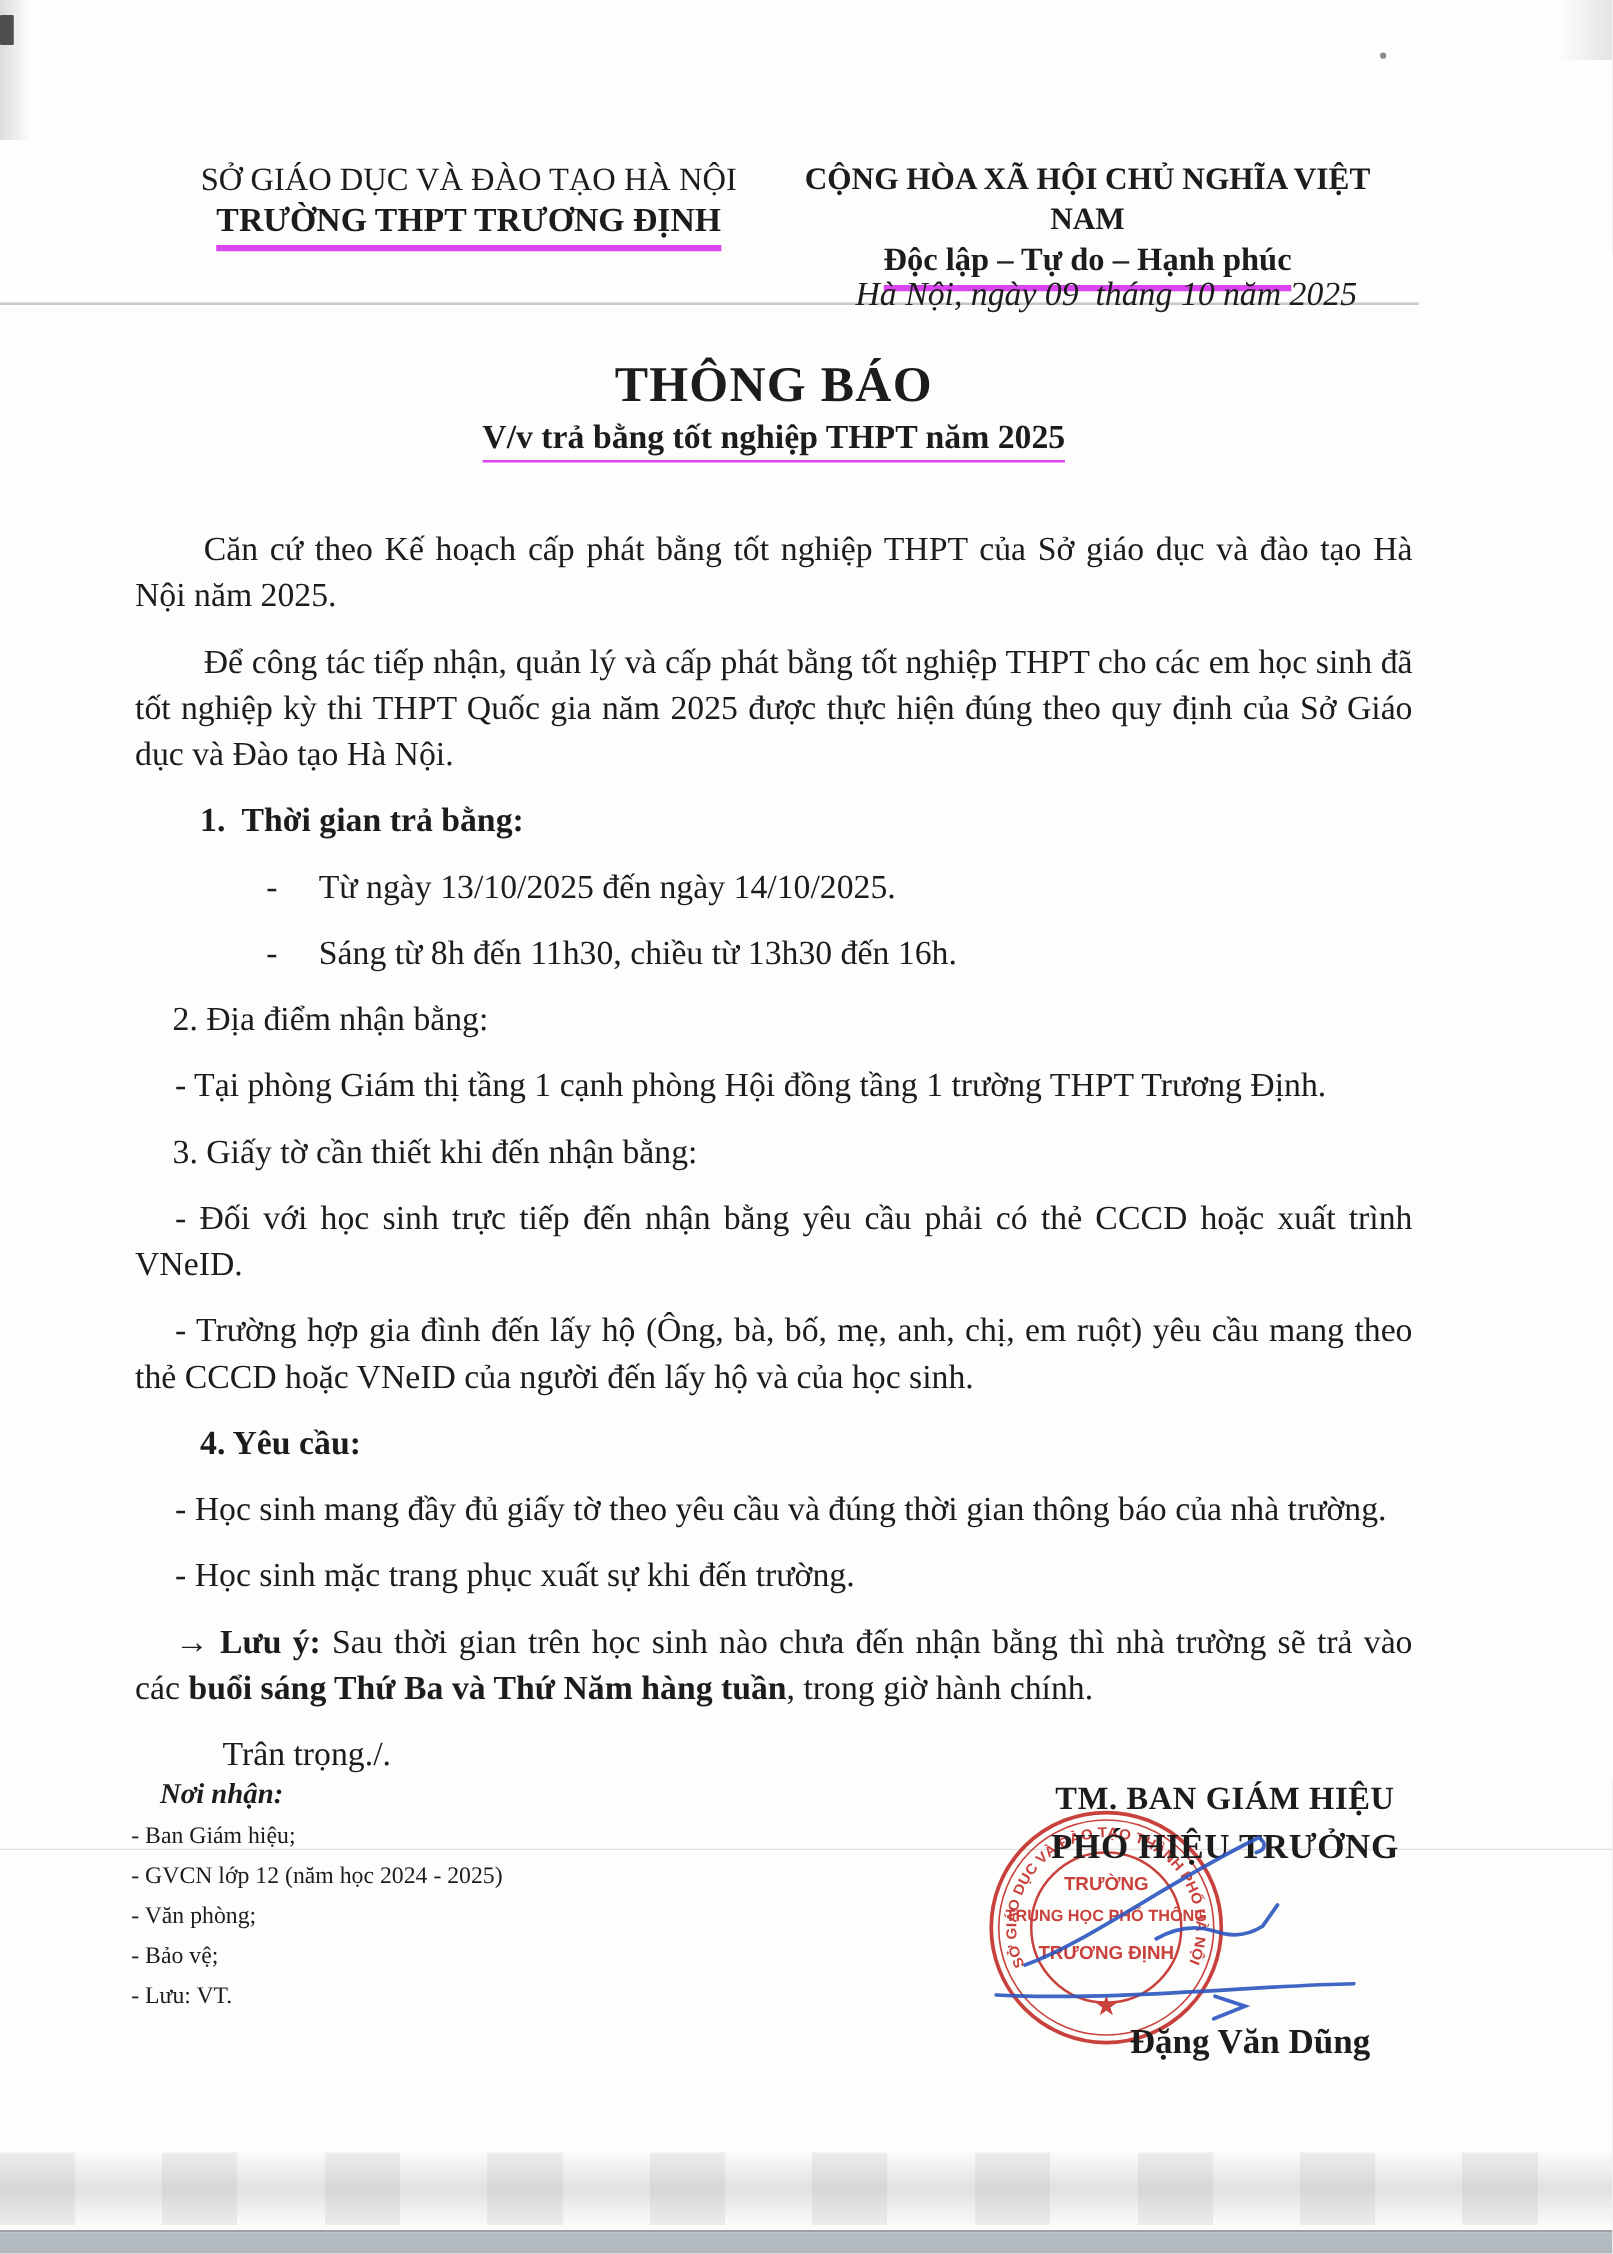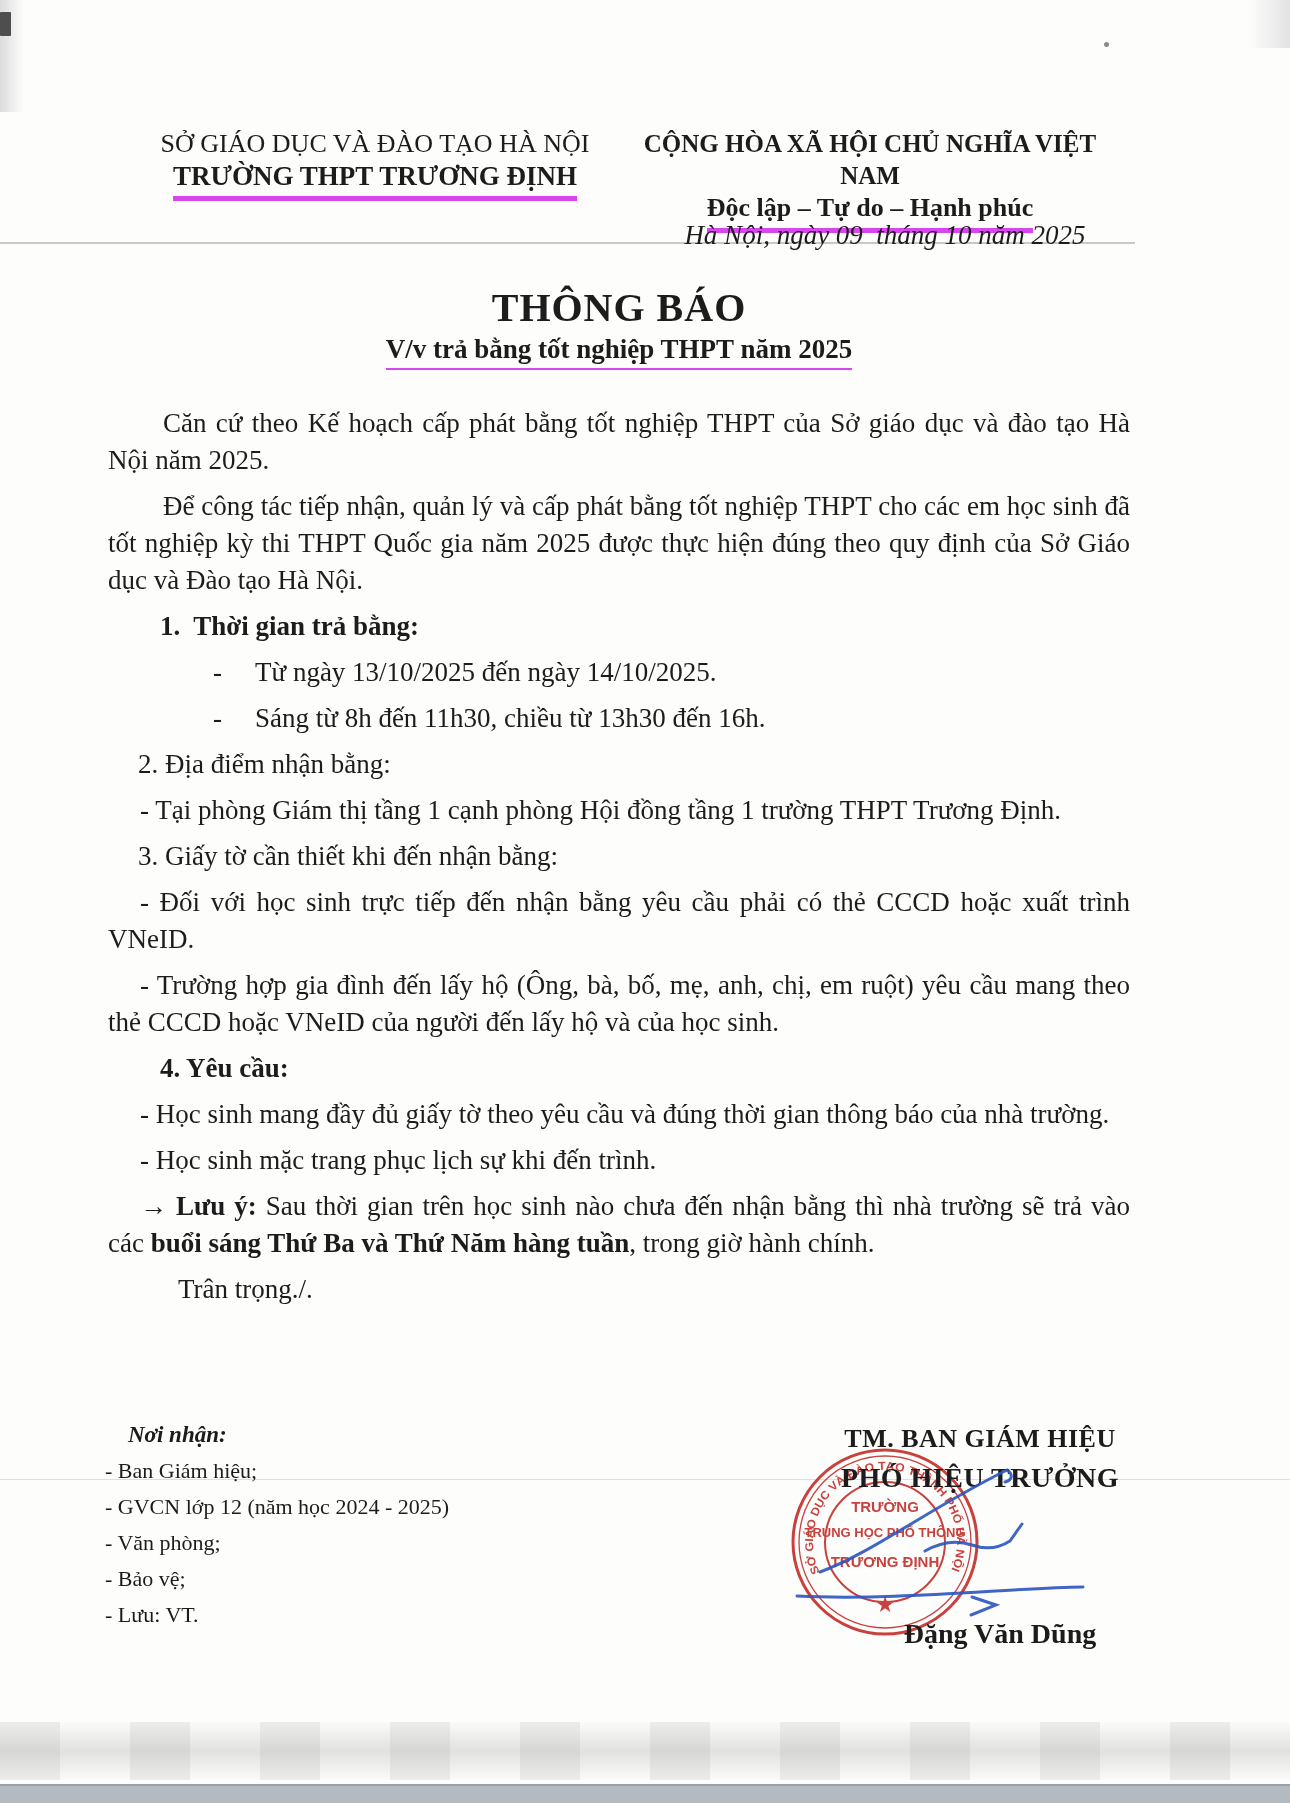--- a/index.html
+++ b/index.html
@@ -34,32 +34,32 @@
   .hdr-left .l2{font-size:27px;font-weight:bold;}
   .hdr-right .l1{font-size:25px;font-weight:bold;}
   .hdr-right .l2{font-size:26px;font-weight:bold;}
   .u{display:inline-block;border-bottom:5px solid #d946ef;padding-bottom:4px;}
   .dateline{top:220px;left:640px;width:490px;text-align:center;font-style:italic;font-size:27px;white-space:pre-wrap;}
   .doc-title{top:284px;left:108px;width:1022px;text-align:center;font-size:40px;font-weight:bold;letter-spacing:1px;}
   .doc-subtitle{top:334px;left:108px;width:1022px;text-align:center;font-size:27px;font-weight:bold;}
   .doc-subtitle .u{border-bottom-width:2.5px;padding-bottom:3px;}
   
   .body{top:405px;left:108px;width:1022px;font-size:27px;line-height:37px;text-align:justify;}
-  .body>div{margin:0 0 9px 0;}
+  .body>div{margin:16px 0 9px 0;}
   .p-indent{text-indent:55px;}
   .p-dash{text-indent:32px;}
   .h-num1{font-weight:bold;padding-left:52px;white-space:pre-wrap;}
   .h-num2{font-weight:normal;padding-left:30px;}
   .li-dash{position:relative;padding-left:147px;}
   .li-dash .dash{position:absolute;left:105px;top:0;}
   .closing{text-indent:70px;}
   b{font-weight:bold;}
   
   .recipients-label{top:1422px;left:128px;font-size:23px;font-weight:bold;font-style:italic;}
-  .recipients{top:1458px;left:105px;font-size:22px;}
+  .recipients{top:1458px;left:105px;font-size:19px;}
   .recipients div{margin-bottom:10px;}
   .sig-title{top:1424px;left:780px;width:400px;text-align:center;font-size:26px;font-weight:bold;letter-spacing:.5px;}
   .sig-role{top:1462px;left:780px;width:400px;text-align:center;font-size:28px;font-weight:bold;letter-spacing:.5px;}
   .signer{top:1618px;left:800px;width:400px;text-align:center;font-size:28px;font-weight:bold;}
   .stamp-svg{top:1432px;left:775px;width:220px;height:220px;opacity:.93;}
   .sign-svg{top:1448px;left:735px;width:390px;height:175px;}
   .stamp-text{font-family:"Liberation Sans","DejaVu Sans",sans-serif;font-weight:bold;}
 </style>
 </head>
 <body>
@@ -105,21 +105,21 @@
 
     <div class="h-num2">2. Địa điểm nhận bằng:</div>
     <div class="p-dash">- Tại phòng Giám thị tầng 1 cạnh phòng Hội đồng tầng 1 trường THPT Trương Định.</div>
 
     <div class="h-num2">3. Giấy tờ cần thiết khi đến nhận bằng:</div>
     <div class="p-dash">- Đối với học sinh trực tiếp đến nhận bằng yêu cầu phải có thẻ CCCD hoặc xuất trình VNeID.</div>
     <div class="p-dash">- Trường hợp gia đình đến lấy hộ (Ông, bà, bố, mẹ, anh, chị, em ruột) yêu cầu mang theo thẻ CCCD hoặc VNeID của người đến lấy hộ và của học sinh.</div>
 
     <div class="h-num1">4. Yêu cầu:</div>
     <div class="p-dash">- Học sinh mang đầy đủ giấy tờ theo yêu cầu và đúng thời gian thông báo của nhà trường.</div>
-    <div class="p-dash">- Học sinh mặc trang phục lịch sự khi đến trình.</div>
+    <div class="p-dash">- Học sinh mặc trang phục xuất sự khi đến trường.</div>
 
     <div class="p-dash"><span>→ </span><b>Lưu ý:</b><span> Sau thời gian trên học sinh nào chưa đến nhận bằng thì nhà trường sẽ trả vào các </span><b>buổi sáng Thứ Ba và Thứ Năm hàng tuần</b><span>, trong giờ hành chính.</span></div>
 
     <div class="closing">Trân trọng./.</div>
   </div>
 
   <div class="abs recipients-label">Nơi nhận:</div>
   <div class="abs recipients">
     <div>- Ban Giám hiệu;</div>
     <div>- GVCN lớp 12 (năm học 2024 - 2025)</div>

